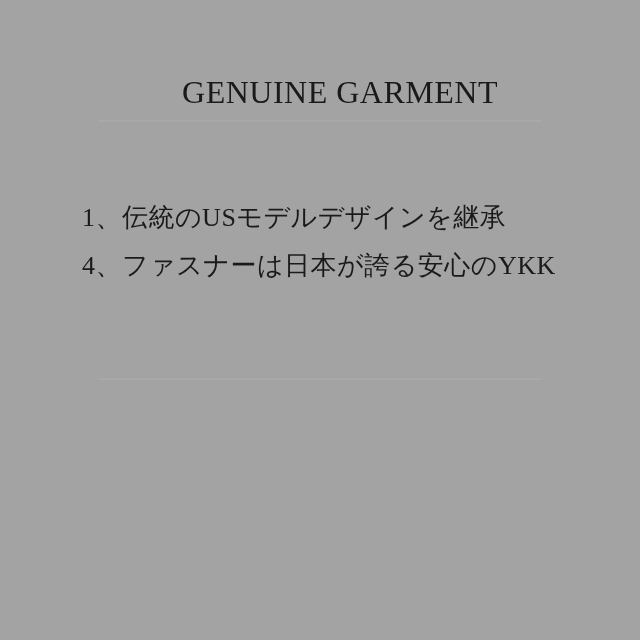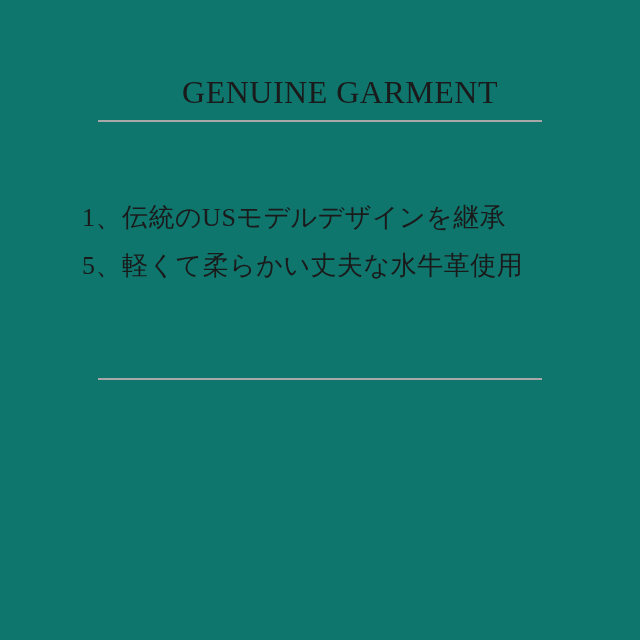--- a/index.html
+++ b/index.html
@@ -10,21 +10,21 @@
   body {
     width: 640px;
     height: 640px;
     overflow: hidden;
     font-family: "Liberation Serif", "DejaVu Serif", serif;
     color: #1a1a1a;
   }
   .card {
     width: 640px;
     height: 640px;
-    background: #0f766e;
+    background: #a3a3a3;
     box-sizing: border-box;
   }
   .title {
     margin: 0;
     padding-top: 76px;
     padding-left: 40px;   
     text-align: center;
     font-size: 32px;
     font-weight: 400;
     line-height: 1;
@@ -66,18 +66,18 @@
 <body>
 
 <div class="card">
 
   <h1 class="title">GENUINE GARMENT</h1>
 
   <div class="divider top"></div>
 
   <ol class="features">
     <li><span class="num">1、</span><span>伝統のUSモデルデザインを継承</span></li>
-    <li><span class="num">5、</span><span>軽くて柔らかい丈夫な水牛革使用</span></li>
+    <li><span class="num">4、</span><span>ファスナーは日本が誇る安心のYKK</span></li>
   </ol>
 
   <div class="divider bottom"></div>
 
 </div>
 
 </body></html>

